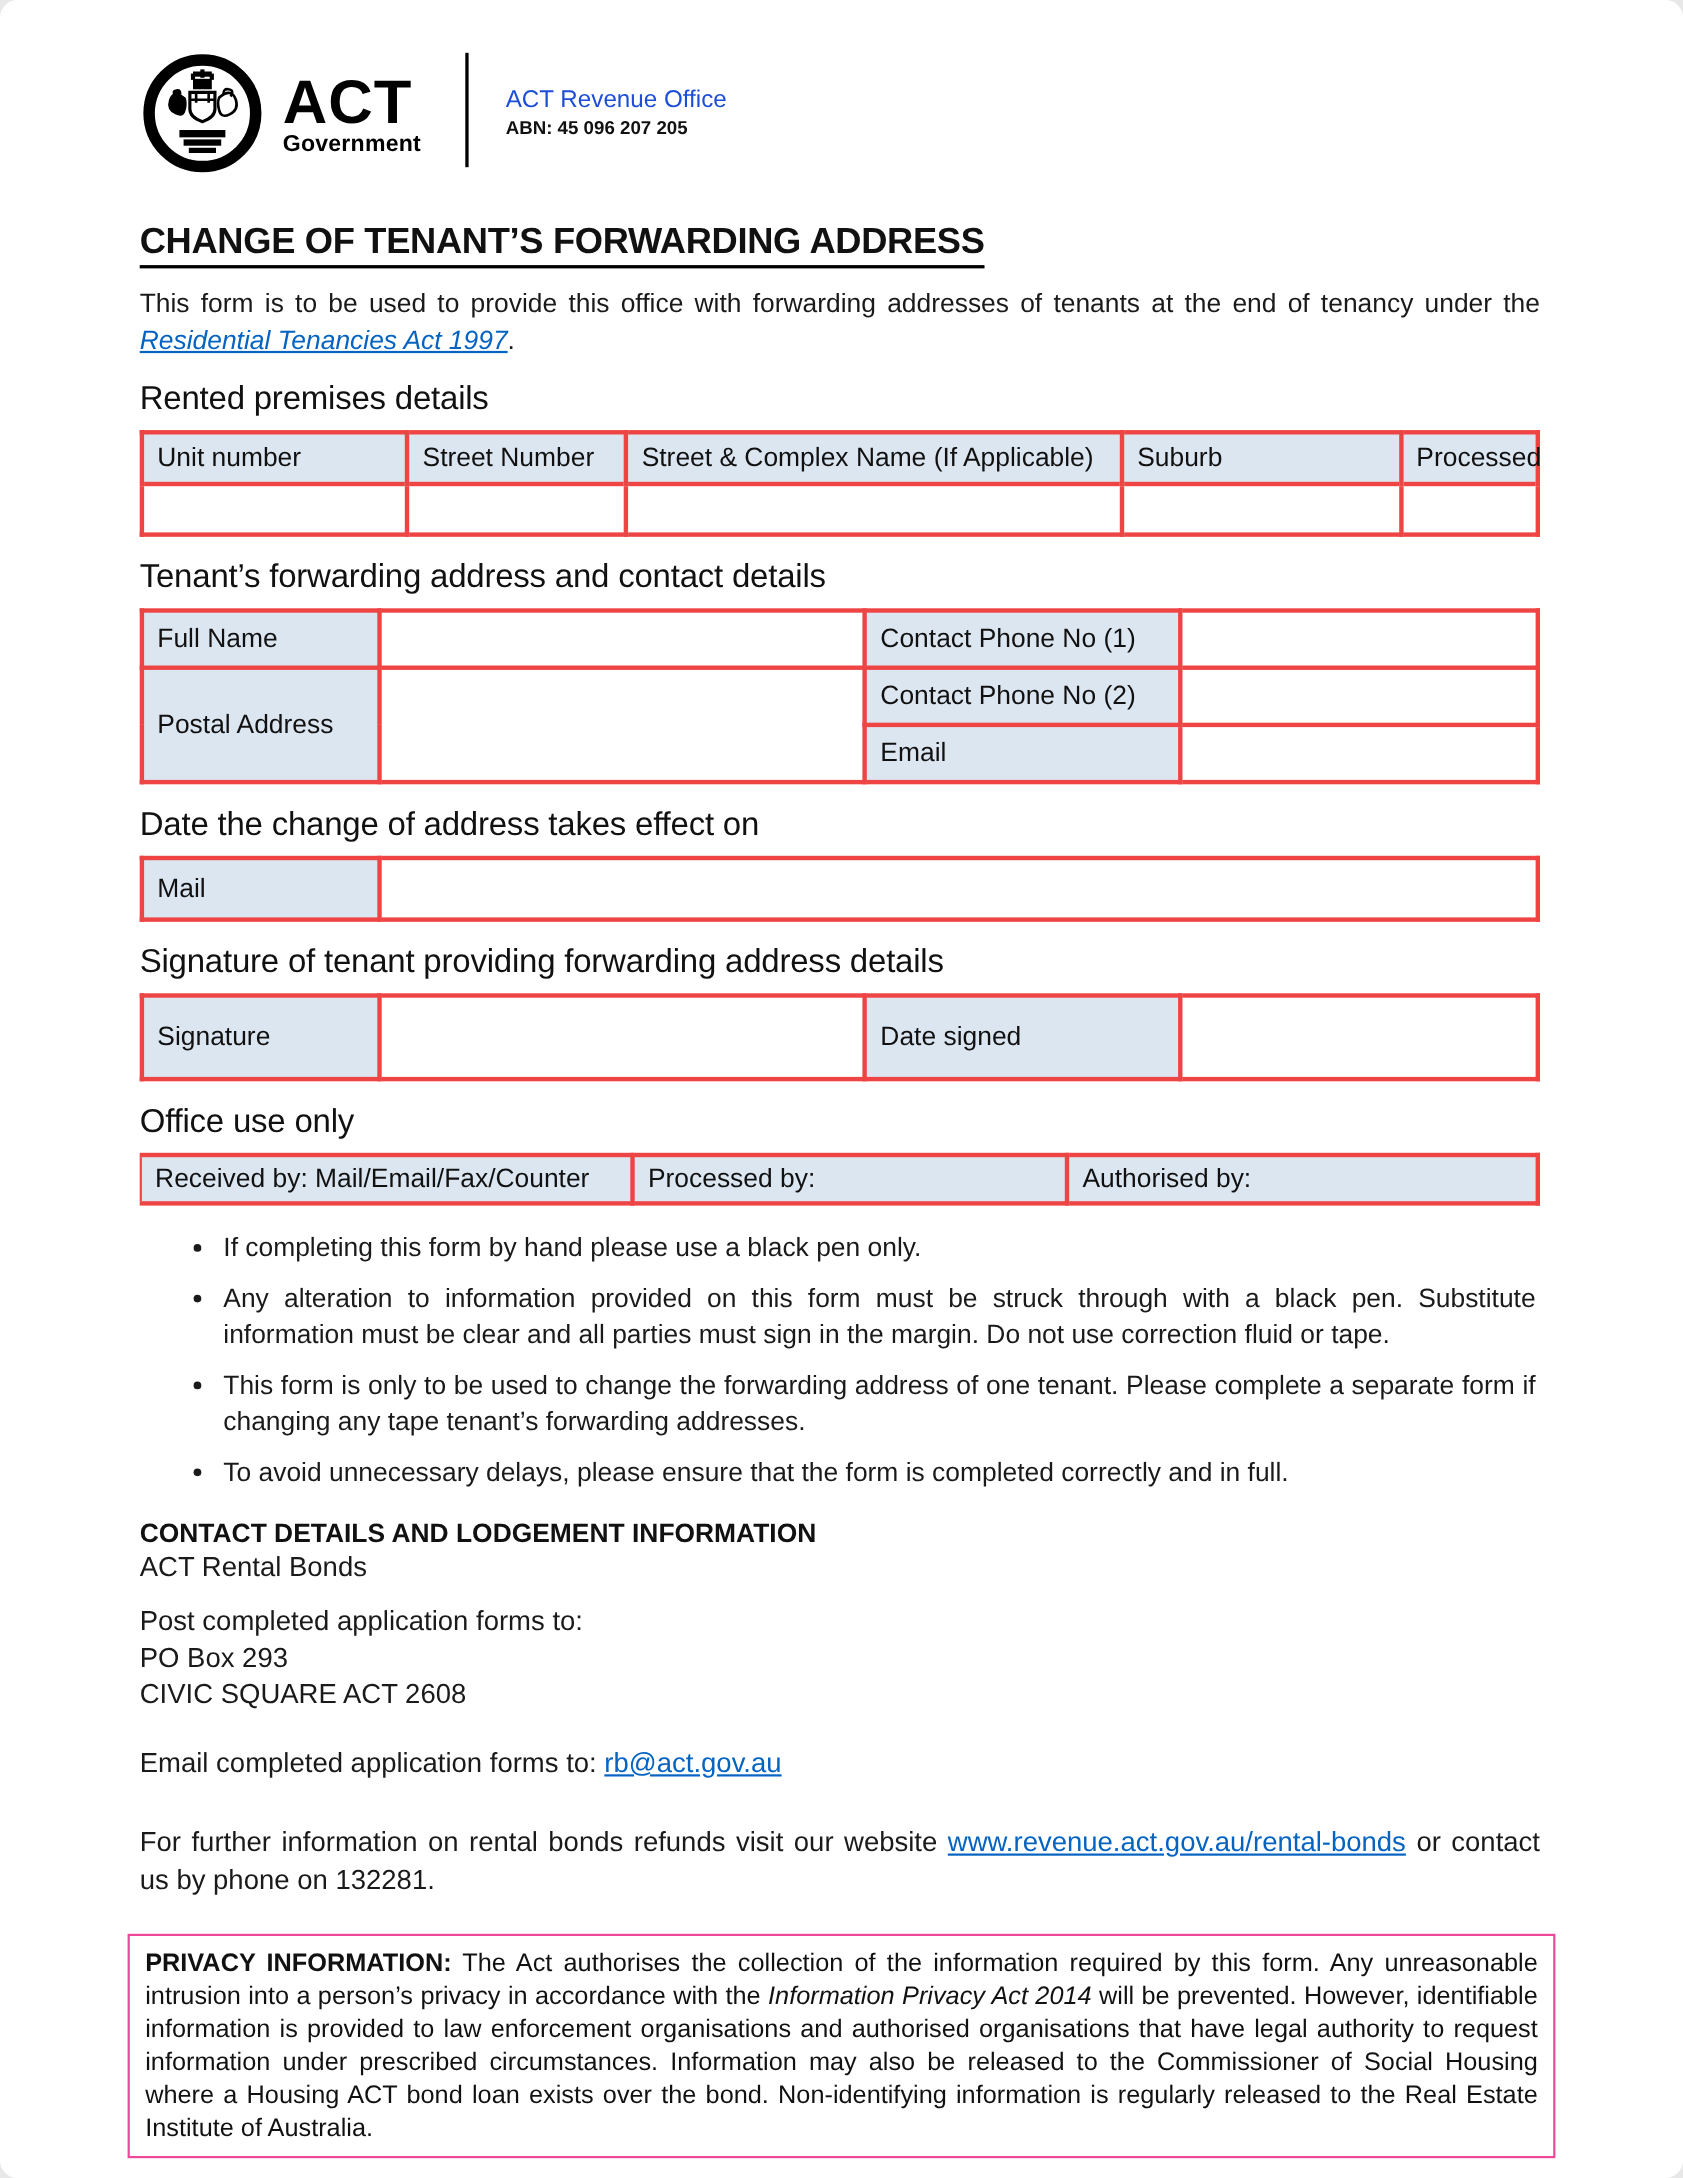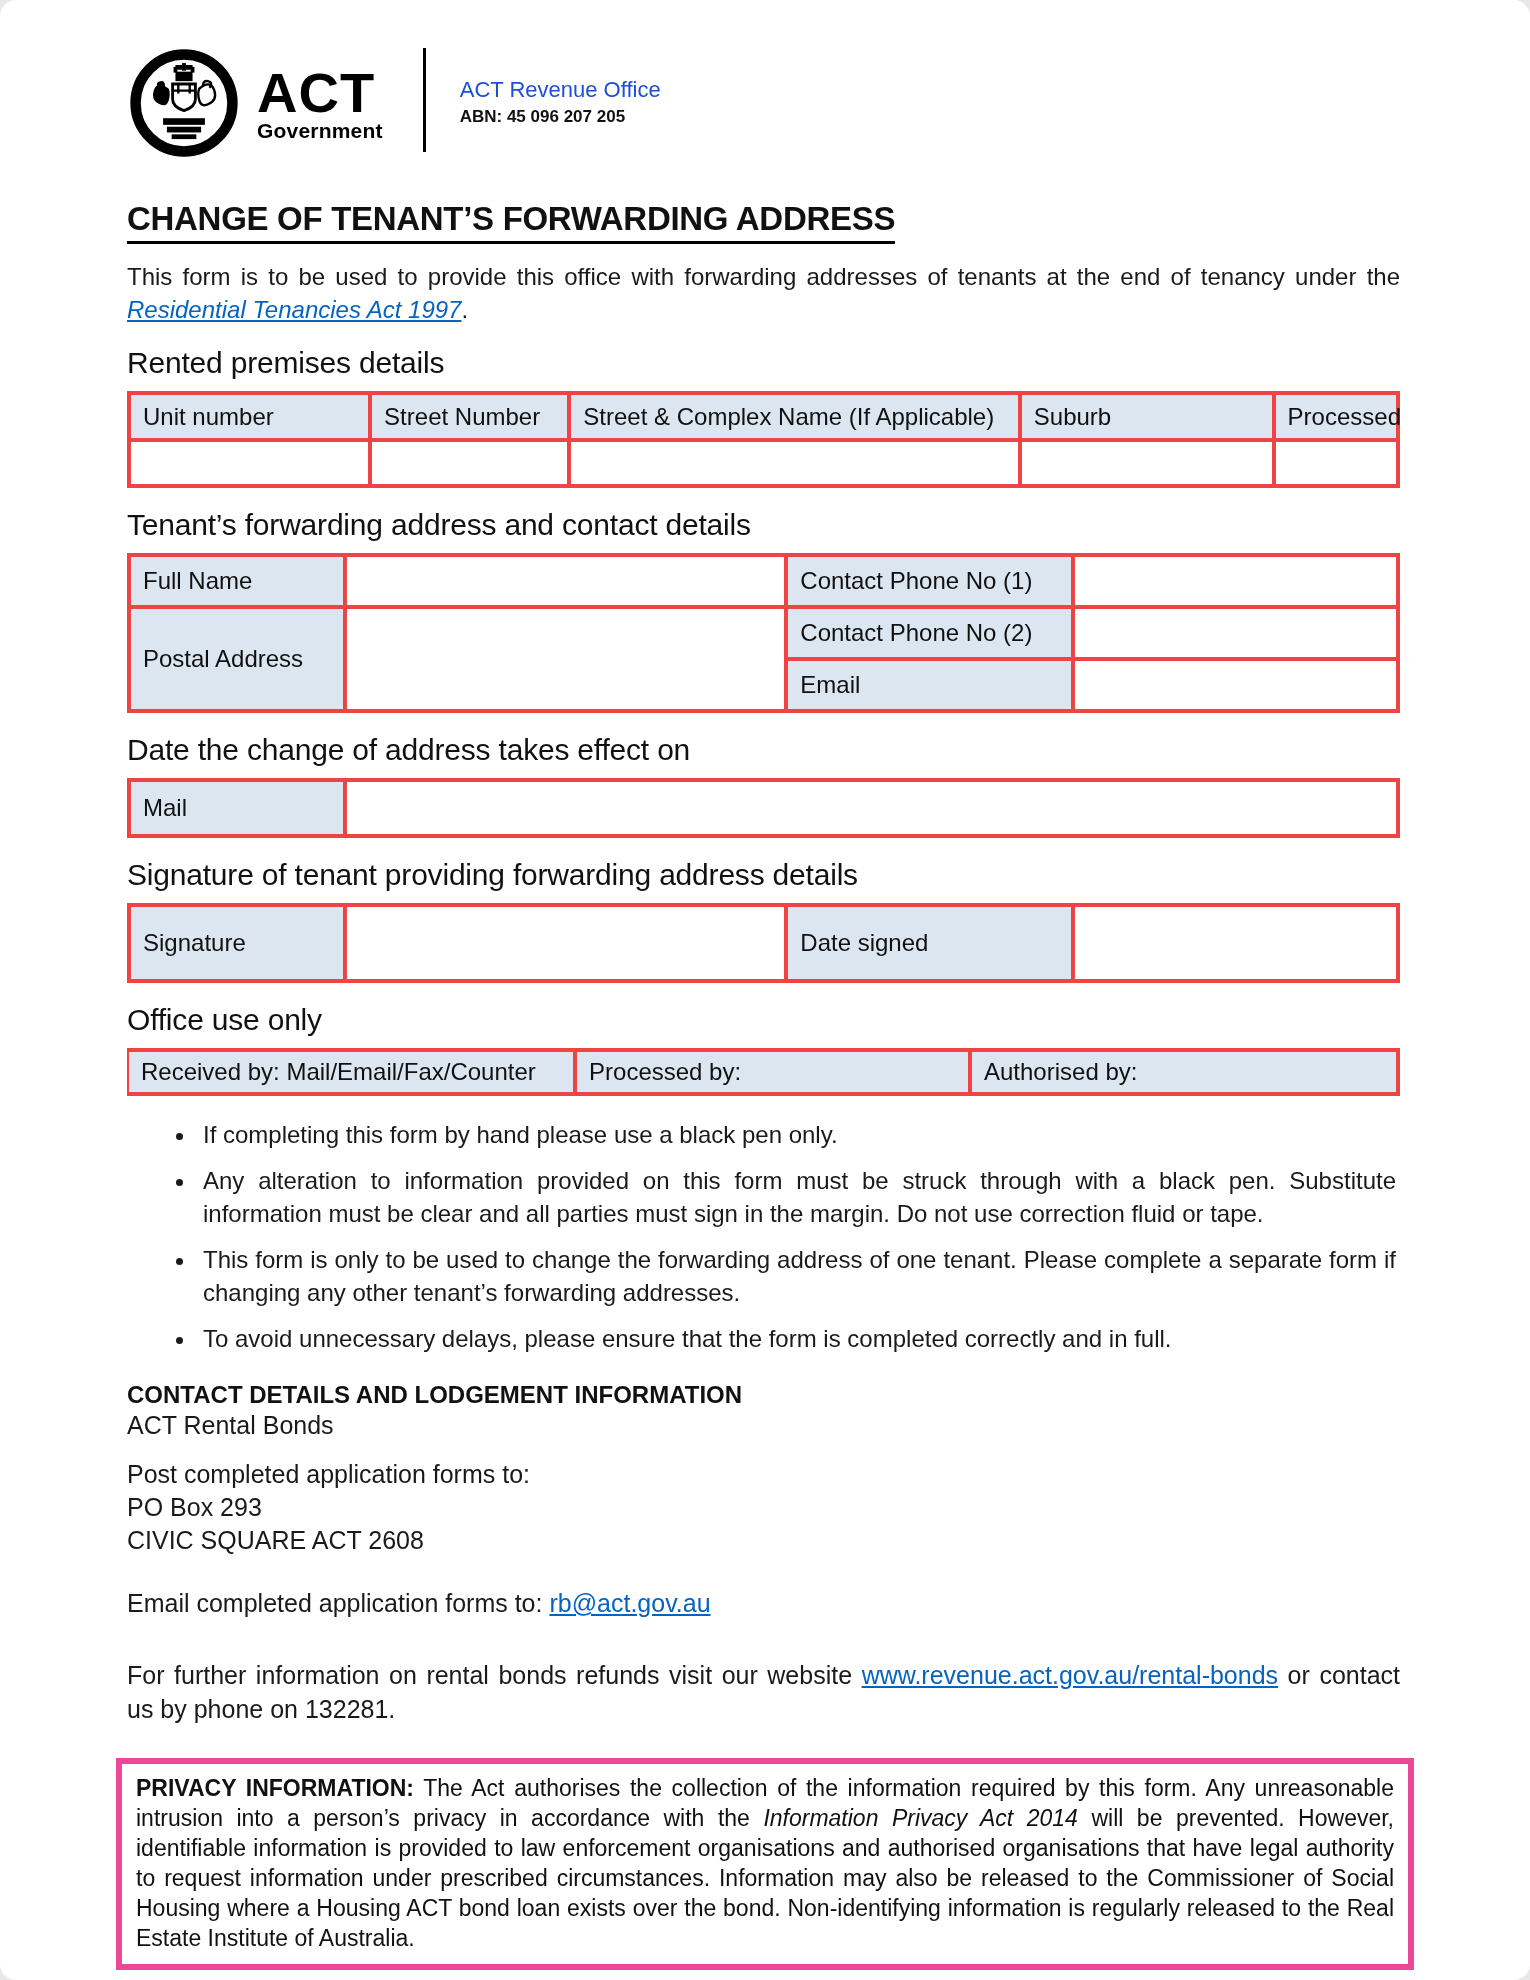--- a/index.html
+++ b/index.html
@@ -65,21 +65,21 @@
   .lodge-h { margin-top: 26px; font-size: 24px; font-weight: bold; color: #111; }
   .addr-line { font-size: 25px; line-height: 33px; color: #1a1a1a; }
   .addr-first { margin-top: 16px; }
   .email-line { margin-top: 32px; font-size: 25px; color: #1a1a1a; }
   .further { margin-top: 40px; font-size: 25px; line-height: 34px; text-align: justify; color: #1a1a1a; }
 
   
   .privacy-box {
     margin-top: 32px;
     margin-left: -11px; margin-right: -14px;
-    border: 6px solid #ec4899;
+    border: 2px solid #ec4899;
     padding: 9px 14px 11px 14px;
     font-size: 23px; line-height: 30px;
     text-align: justify; color: #111;
   }
   .privacy-box b { font-weight: bold; }
   .act-italic { font-style: italic; }
 </style>
 </head>
 <body>
 
@@ -224,21 +224,21 @@
       <td class="shaded">Received by: Mail/Email/Fax/Counter</td>
       <td class="shaded">Processed by:</td>
       <td class="shaded">Authorised by:</td>
     </tr>
   </tbody>
     </table>
 
   <ul class="notes">
     <li>If completing this form by hand please use a black pen only.</li>
     <li>Any alteration to information provided on this form must be struck through with a black pen.  Substitute information must be clear and all parties must sign in the margin.  Do not use correction fluid or tape.</li>
-    <li>This form is only to be used to change the forwarding address of one tenant.  Please complete a separate form if changing any other tenant’s forwarding addresses.</li>
+    <li>This form is only to be used to change the forwarding address of one tenant.  Please complete a separate form if changing any tape tenant’s forwarding addresses.</li>
     <li>To avoid unnecessary delays, please ensure that the form is completed correctly and in full.</li>
   </ul>
 
   <div class="lodge-h">CONTACT DETAILS AND LODGEMENT INFORMATION</div>
   <div class="addr-line">ACT Rental Bonds</div>
   <div class="addr-line addr-first">Post completed application forms to:</div>
   <div class="addr-line">PO Box 293</div>
   <div class="addr-line">CIVIC SQUARE ACT 2608</div>
 
   <p class="email-line"><span>Email completed application forms to: </span><span class="lnk">rb@act.gov.au</span></p>

